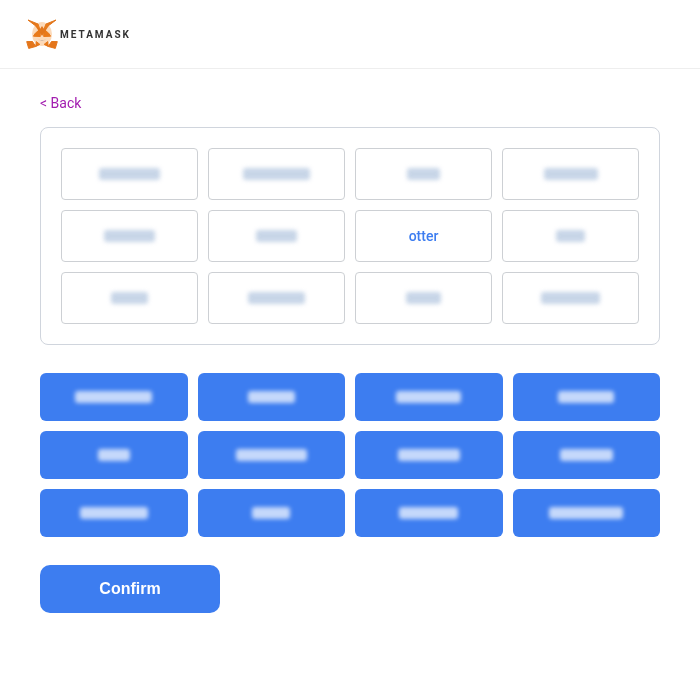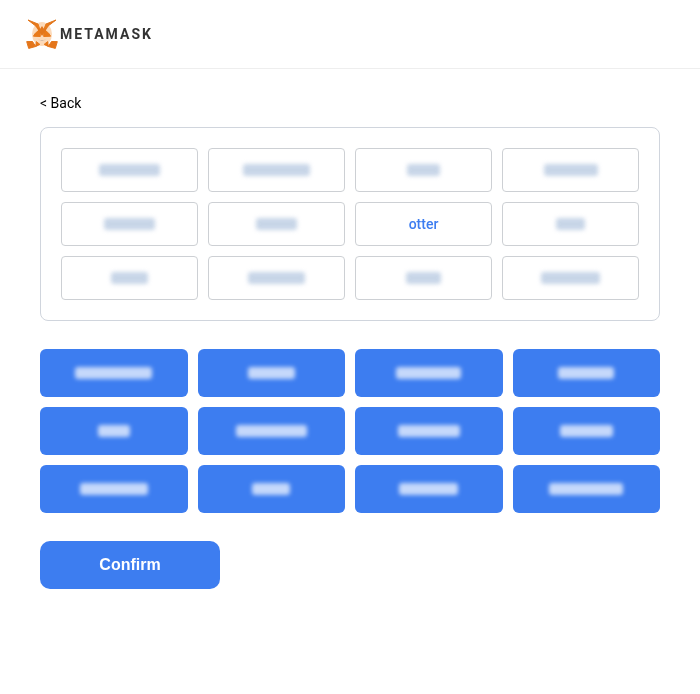--- a/index.html
+++ b/index.html
@@ -12,32 +12,32 @@
     }
 
     .header {
       display: flex;
       align-items: center;
       padding: 16px 24px;
       border-bottom: 1px solid #eee;
     }
 
     .logo-text {
-      font-size: 14px;
+      font-size: 10px;
       font-weight: 700;
       letter-spacing: 2px;
       color: #333;
     }
 
     .main-content {
       padding: 24px 40px;
     }
 
     .back-link {
-      color: #000000;
+      color: #a21caf;
       font-size: 14px;
       cursor: pointer;
       display: inline-block;
       margin-bottom: 16px;
     }
 
     .page-title {
       font-size: 32px;
       font-weight: 700;
       color: #1a1a1a;
@@ -62,21 +62,21 @@
 
     .phrase-grid {
       display: grid;
       grid-template-columns: repeat(4, 1fr);
       gap: 10px;
     }
 
     .phrase-slot {
       border: 1px solid #cdd0d4;
       border-radius: 4px;
-      height: 44px;
+      height: 52px;
       display: flex;
       align-items: center;
       justify-content: center;
       background: #fff;
       position: relative;
       overflow: hidden;
     }
 
     .phrase-slot.filled {
       background: #fff;

